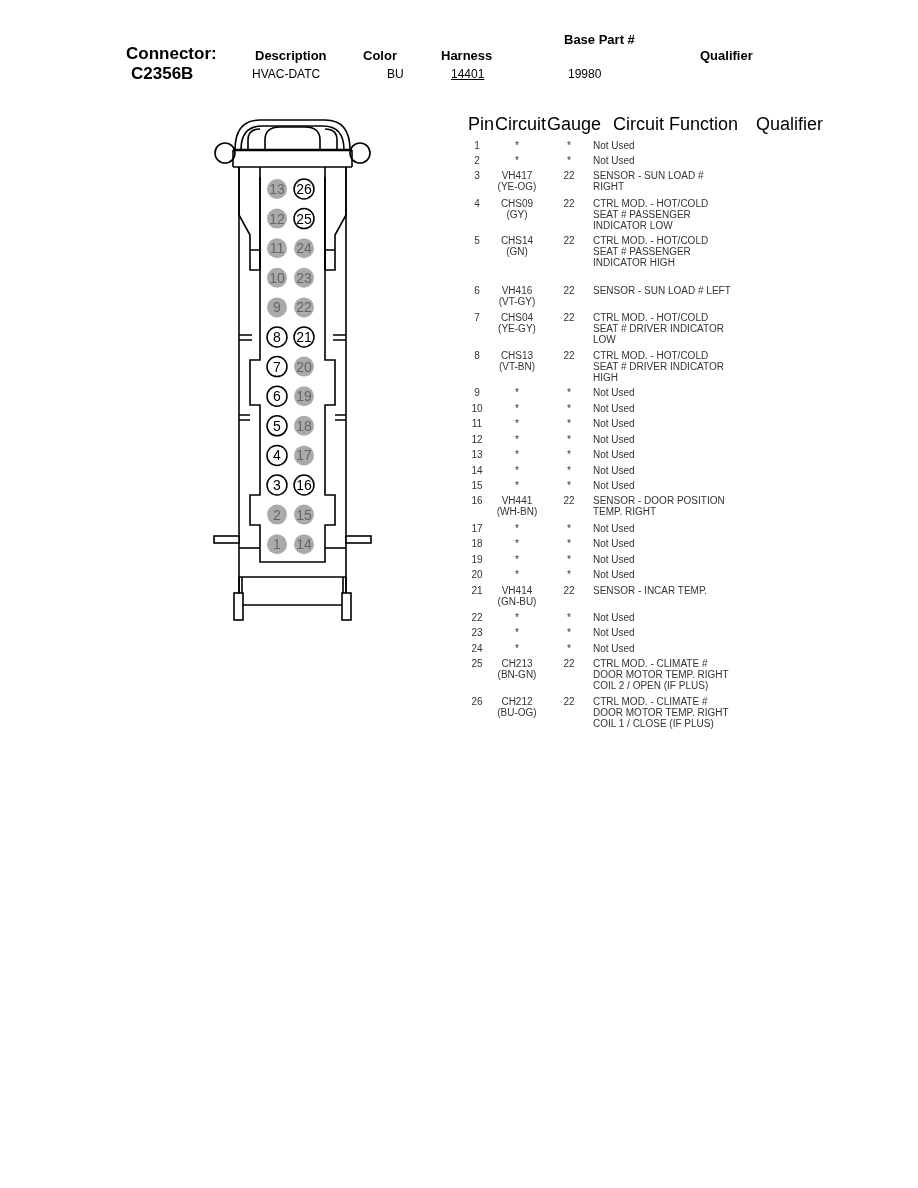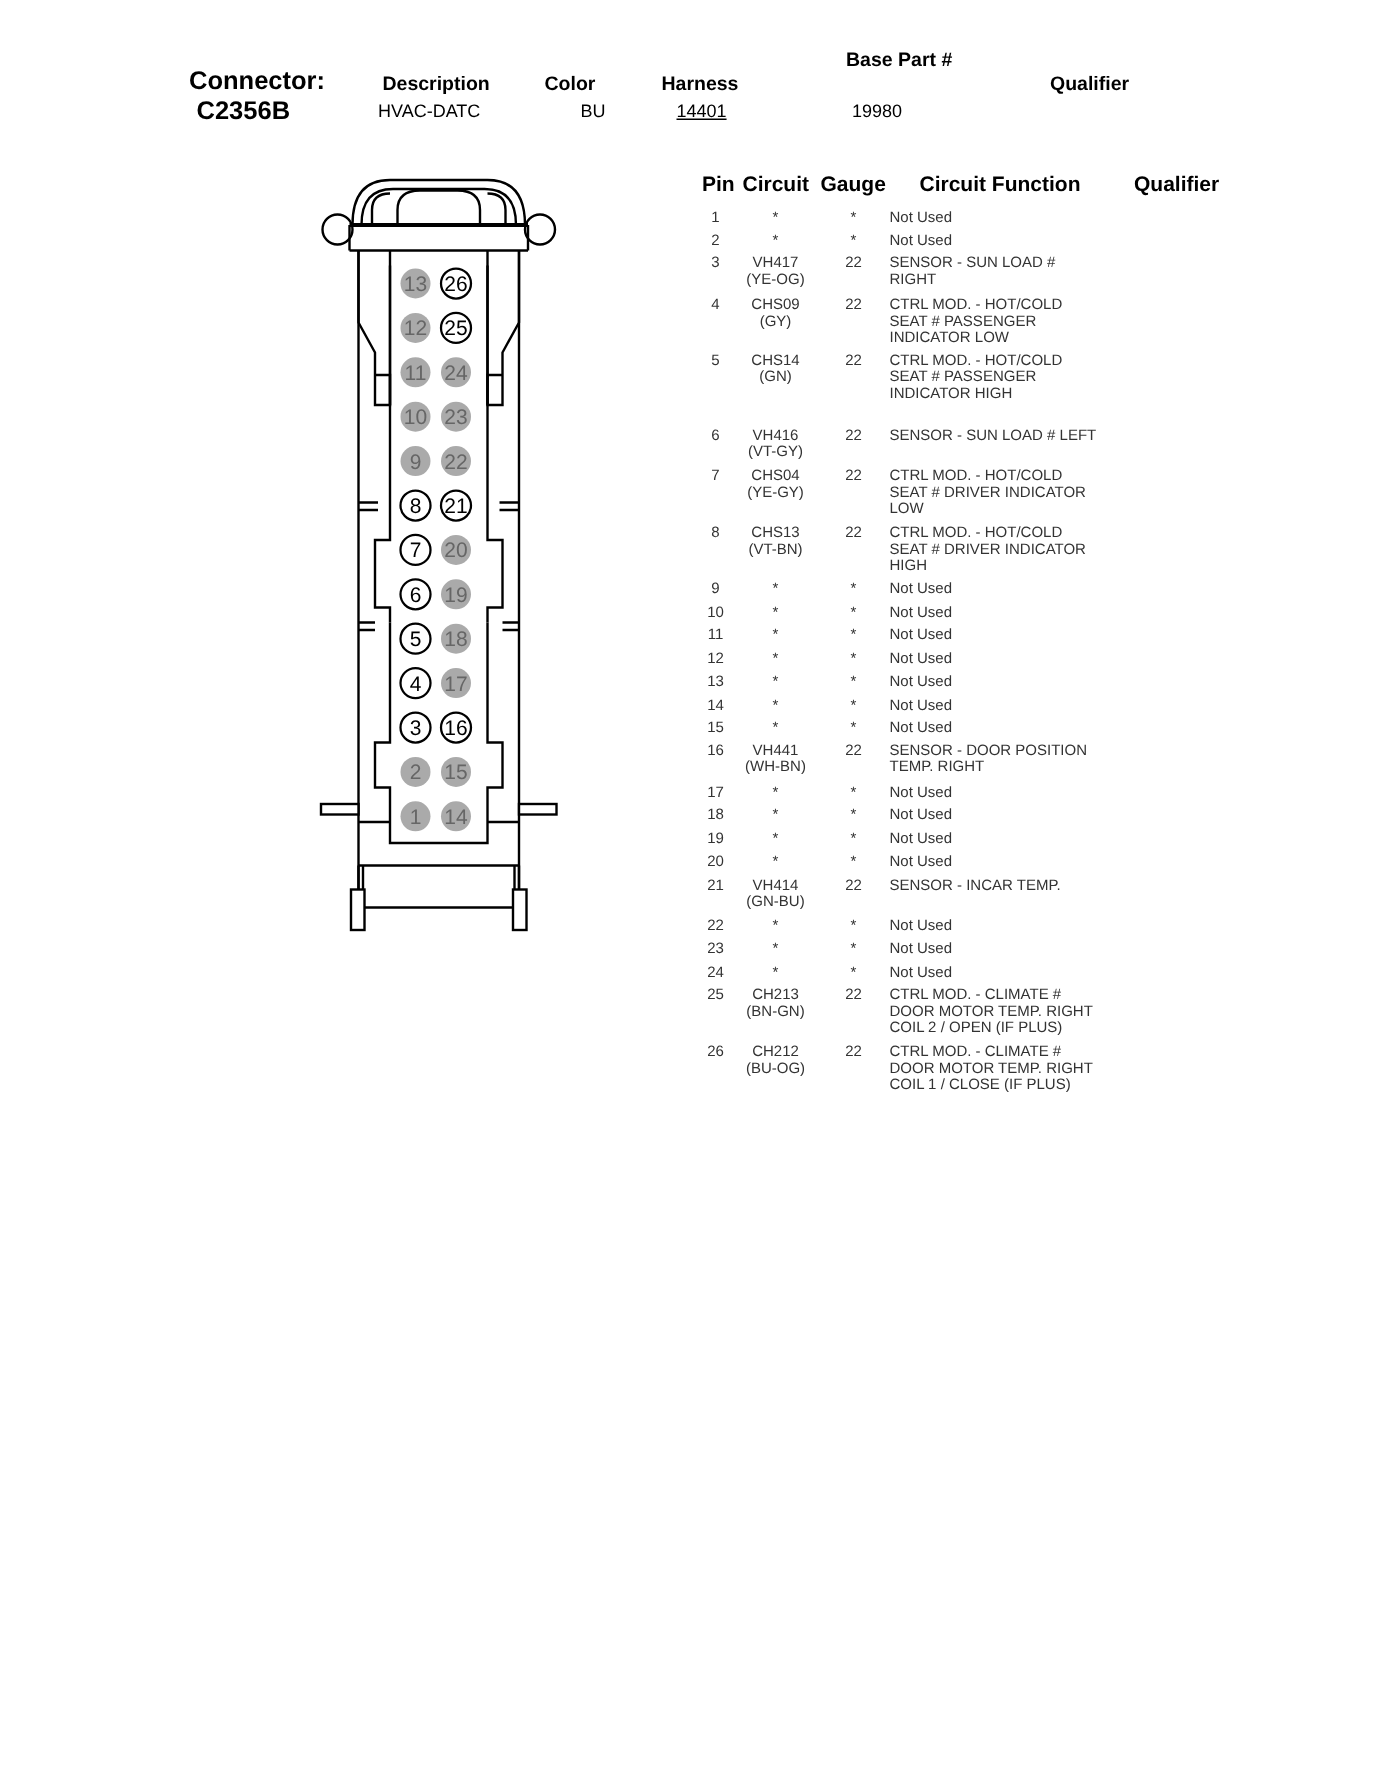--- a/index.html
+++ b/index.html
@@ -3,21 +3,21 @@
 <meta charset="utf-8">
 <style>
   html,body{margin:0;padding:0;background:#fff;}
   body{width:918px;height:1188px;position:relative;overflow:hidden;font-family:"Liberation Sans",sans-serif;color:#000;}
   .hdr{position:absolute;font-family:"Liberation Sans",sans-serif;}
   .hdr-big{font-size:17px;font-weight:bold;}
   .hdr-lbl{font-size:13px;font-weight:bold;}
   .hdr-val{font-size:12px;}
   #diagram{position:absolute;left:210px;top:115px;width:165px;height:510px;}
   .pin-table{position:absolute;left:462px;top:114px;width:350px;}
-  .th{position:absolute;top:0;font-size:14px;font-weight:bold;}
+  .th{position:absolute;top:0;font-size:18px;font-weight:normal;}
   .rows{position:absolute;top:19px;left:0;width:350px;}
   .row{position:relative;font-size:10px;color:#333;line-height:11px;}
   .c-pin{position:absolute;left:0;width:30px;text-align:center;}
   .c-circ{position:absolute;left:28px;width:54px;text-align:center;}
   .c-gauge{position:absolute;left:92px;width:30px;text-align:center;}
   .c-func{position:absolute;left:131px;width:150px;}
   .c-qual{position:absolute;left:280px;width:70px;}
 </style>
 </head>
 <body>

